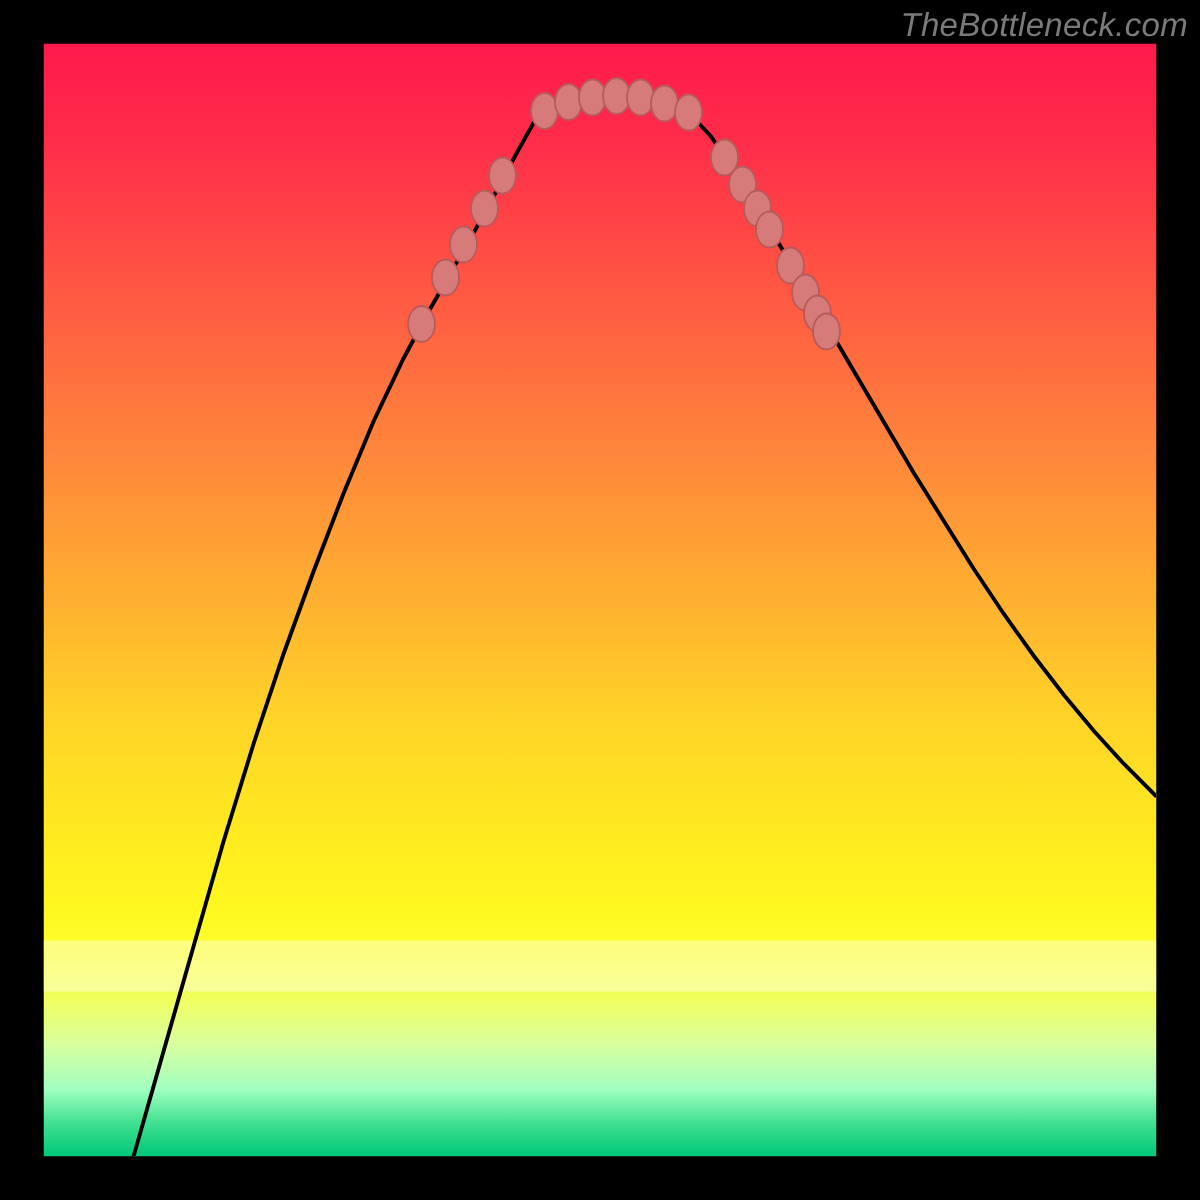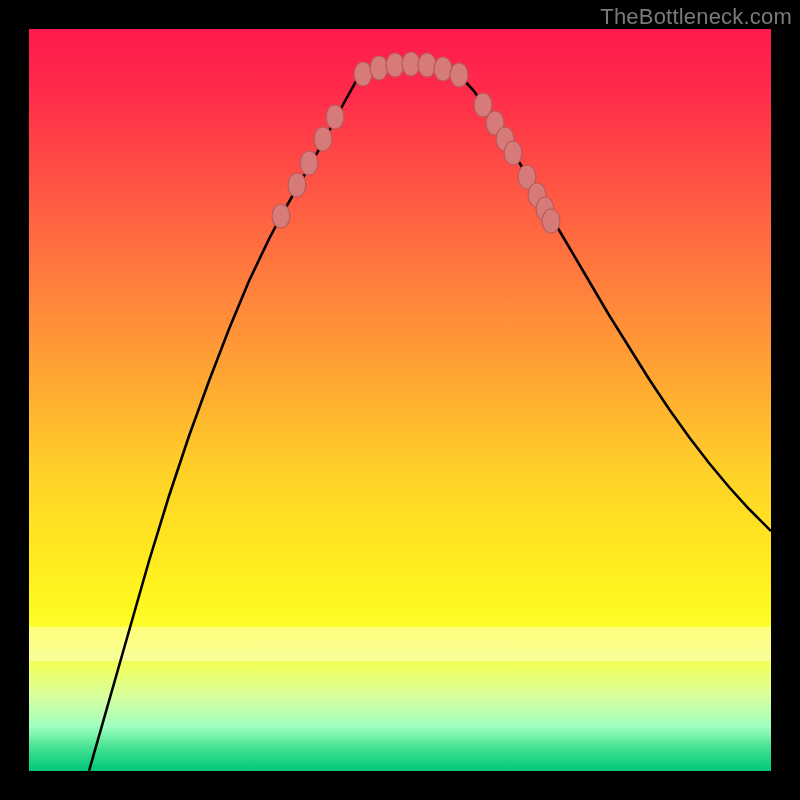--- a/index.html
+++ b/index.html
@@ -9,20 +9,21 @@
     height: 800px;
     overflow: hidden;
     background: #000;
     font-family: Arial, Helvetica, sans-serif;
   }
   .frame {
     position: absolute;
     top: 0; left: 0;
     width: 800px; height: 800px;
     background: #000;
+    font-style: italic;
   }
   .plot-area {
     position: absolute;
     top: 29px;
     left: 29px;
     width: 742px;
     height: 742px;
     overflow: hidden;
   }
   .gradient {

